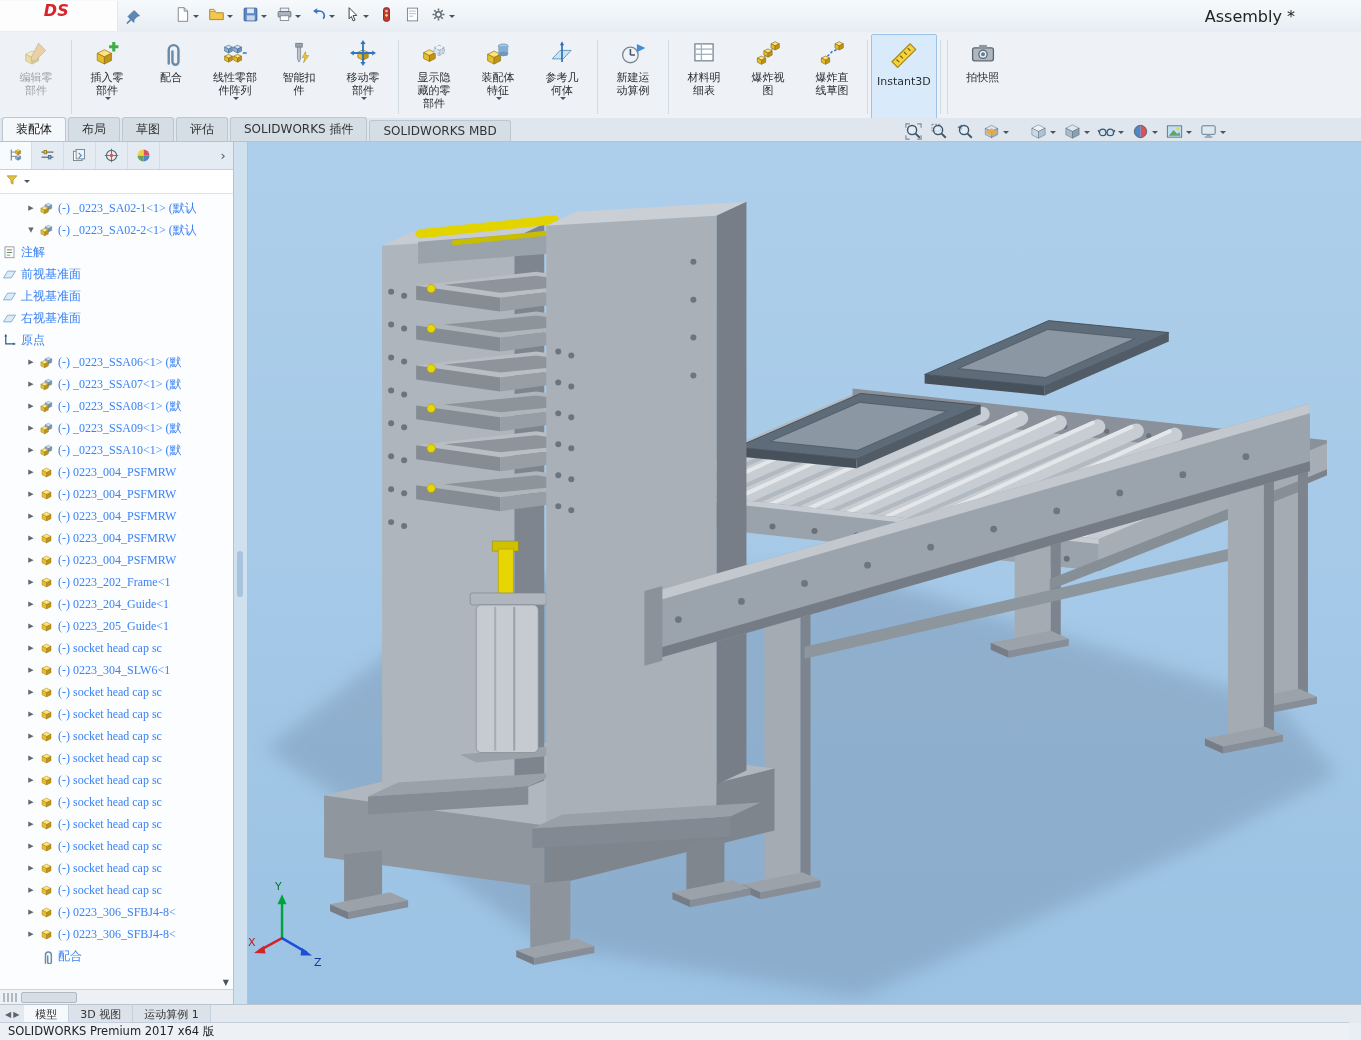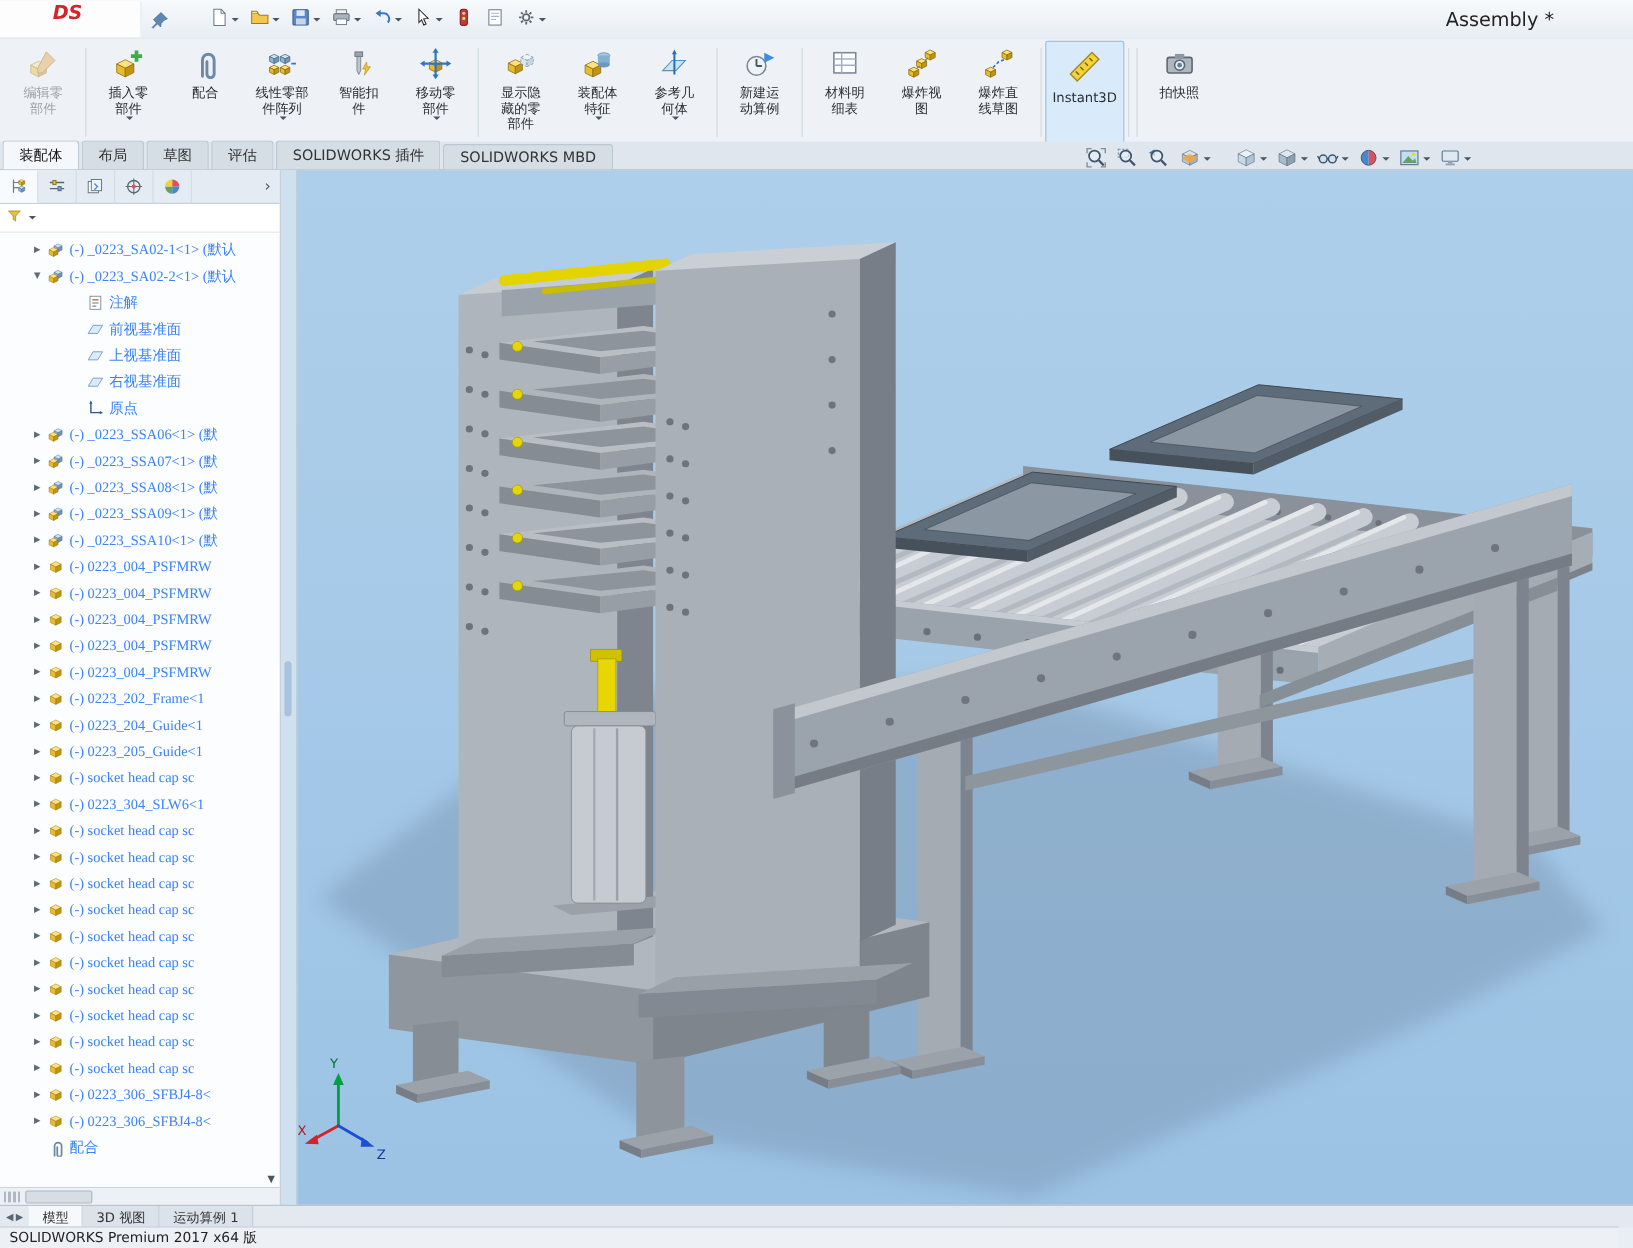--- a/index.html
+++ b/index.html
@@ -46,21 +46,21 @@
   .lp-tab{width:31px;display:flex;align-items:center;justify-content:center;border-right:1px solid #d4dde5;}
   .lp-tab.active{background:#f7fbfe;}
   .lp-chevron{margin-left:auto;width:20px;display:flex;align-items:center;justify-content:center;
               color:#4a5560;font-size:13px;}
   .filter-row{height:23px;background:#fff;border-bottom:1px solid #dde5ec;display:flex;
               align-items:center;padding:0 5px;gap:3px;}
   .filter-field{flex:1;height:16px;}
   .tree{flex:1;background:#fbfdfe;overflow:hidden;padding-top:3px;position:relative;}
   .trow{height:22px;display:flex;align-items:center;white-space:nowrap;overflow:hidden;}
   .trow.root{padding-left:25px;}
-  .trow.child{padding-left:70px;}
+  .trow.child{}
   .tarrow{width:12px;font-size:7px;color:#5f6a76;text-align:center;flex:none;}
   .ticon{width:15px;height:15px;flex:none;margin:0 4px 0 2px;display:flex;align-items:center;}
   .tlabel{font-size:12px;color:#3b82f6;font-family:Liberation Serif, serif;}
   .tree-downarrow{position:absolute;bottom:2px;right:4px;font-size:8px;color:#49545f;}
   .hscroll{height:15px;background:#edf1f5;border-top:1px solid #ccd5de;display:flex;
            align-items:center;padding:0 3px;gap:4px;}
   .hgrip{width:14px;height:9px;background:repeating-linear-gradient(90deg,#aeb9c4 0 2px,transparent 2px 4px);}
   .hthumb{width:54px;height:9px;background:#d6dde4;border:1px solid #aeb9c4;border-radius:2px;}
 
   .splitter{width:13px;background:#cfe0ef;border-right:1px solid #b7c2cd;position:relative;}

